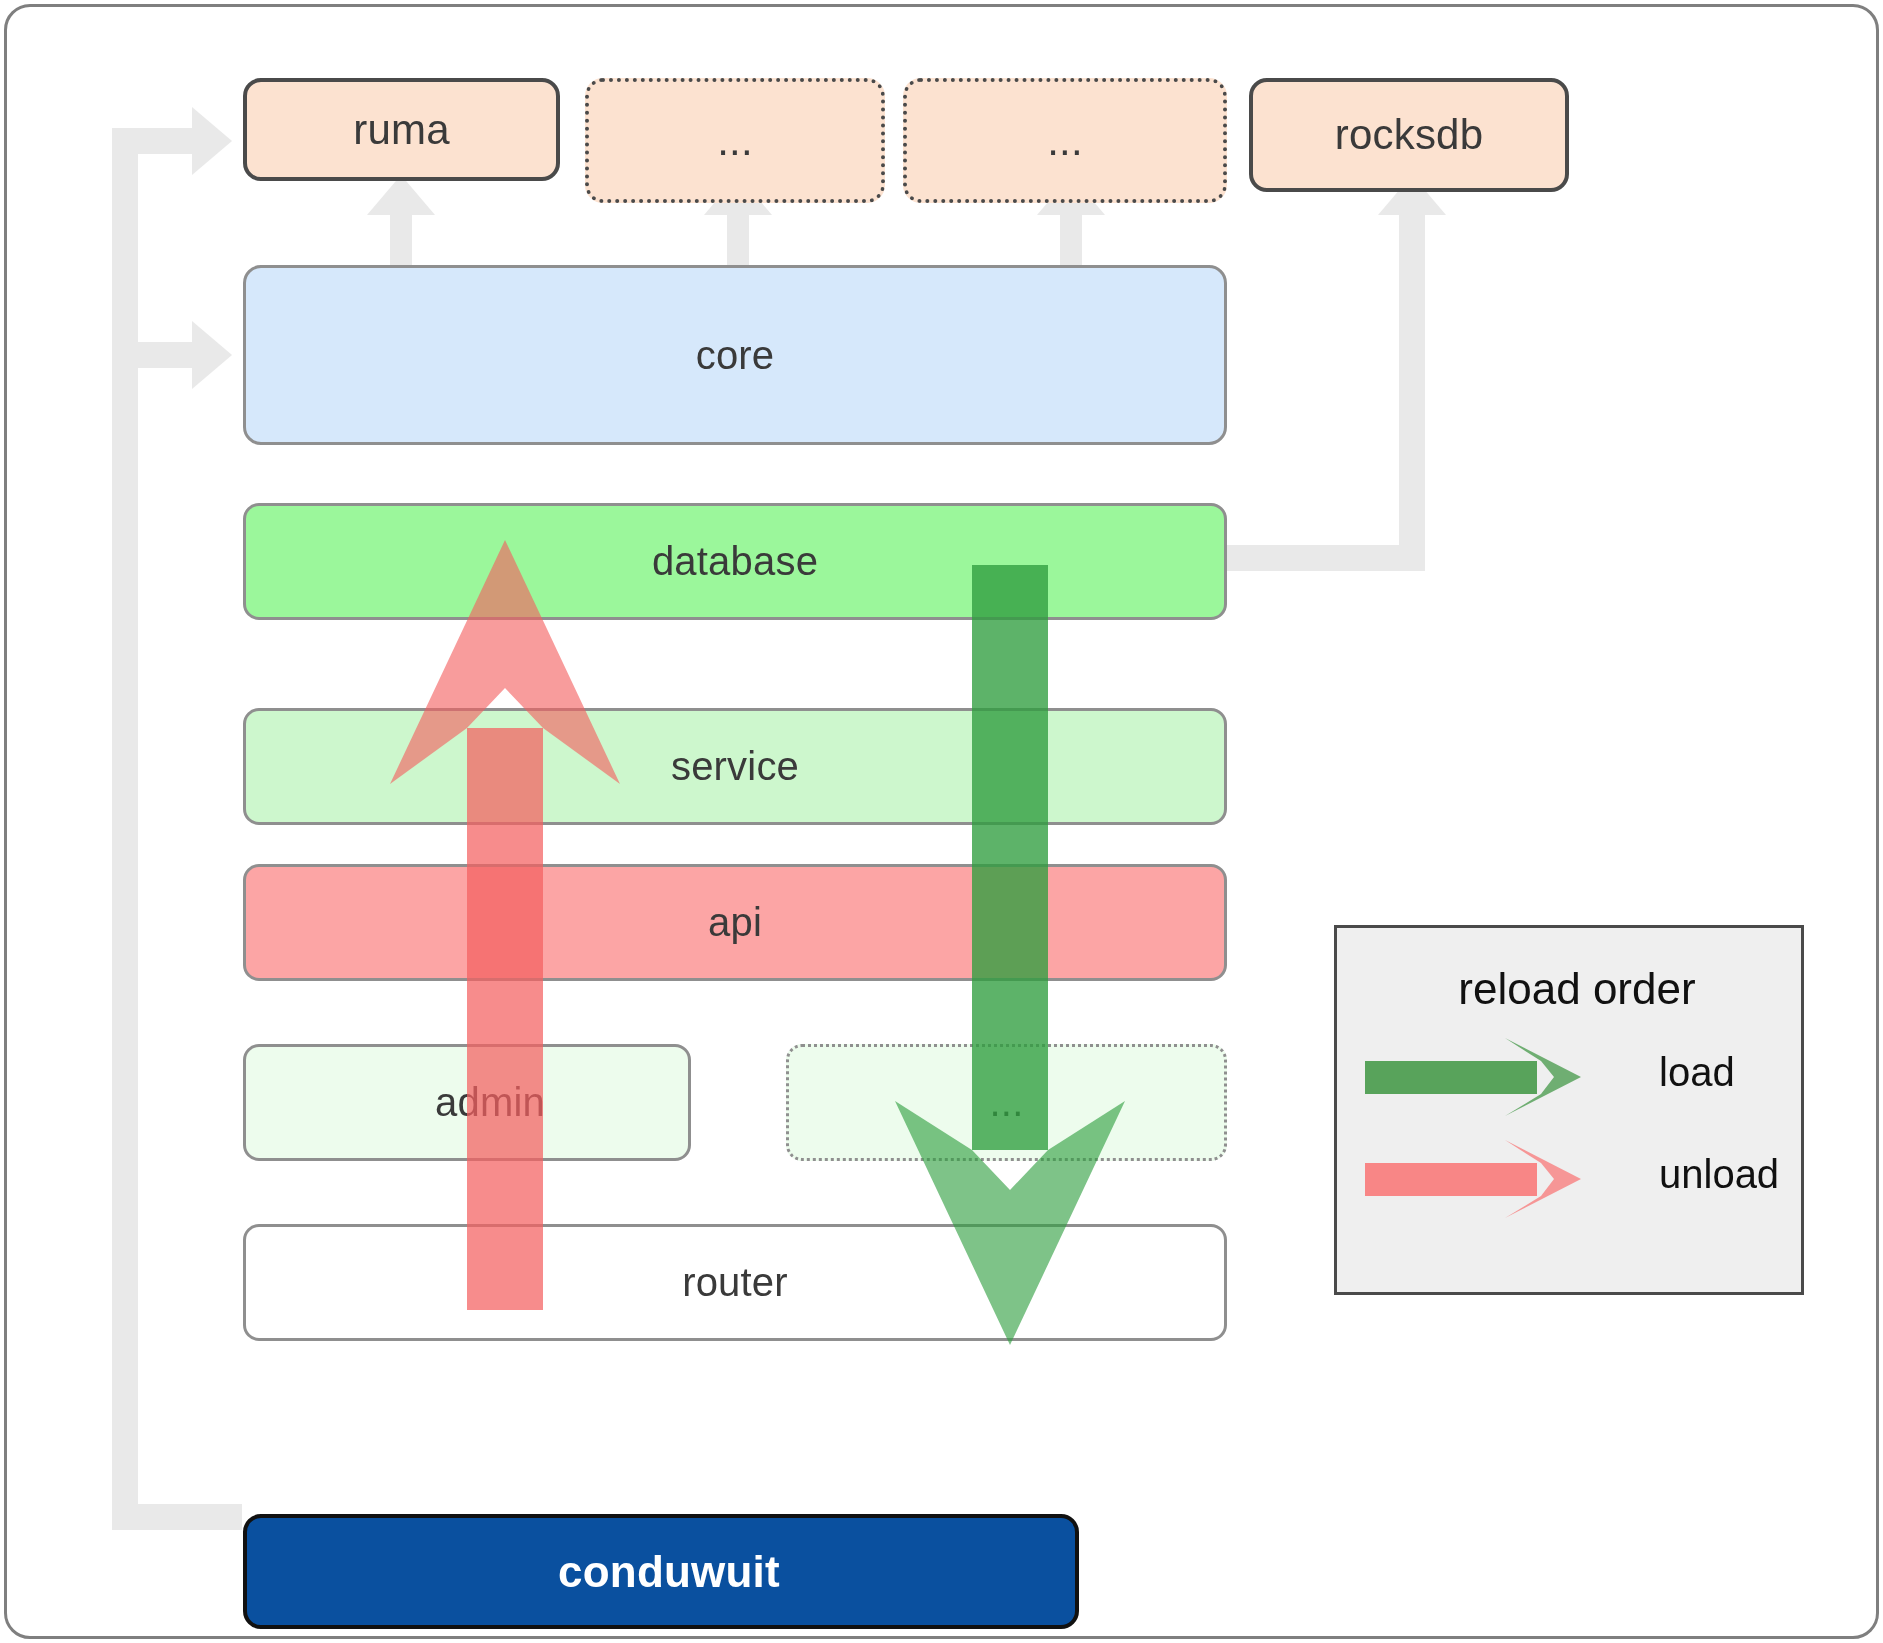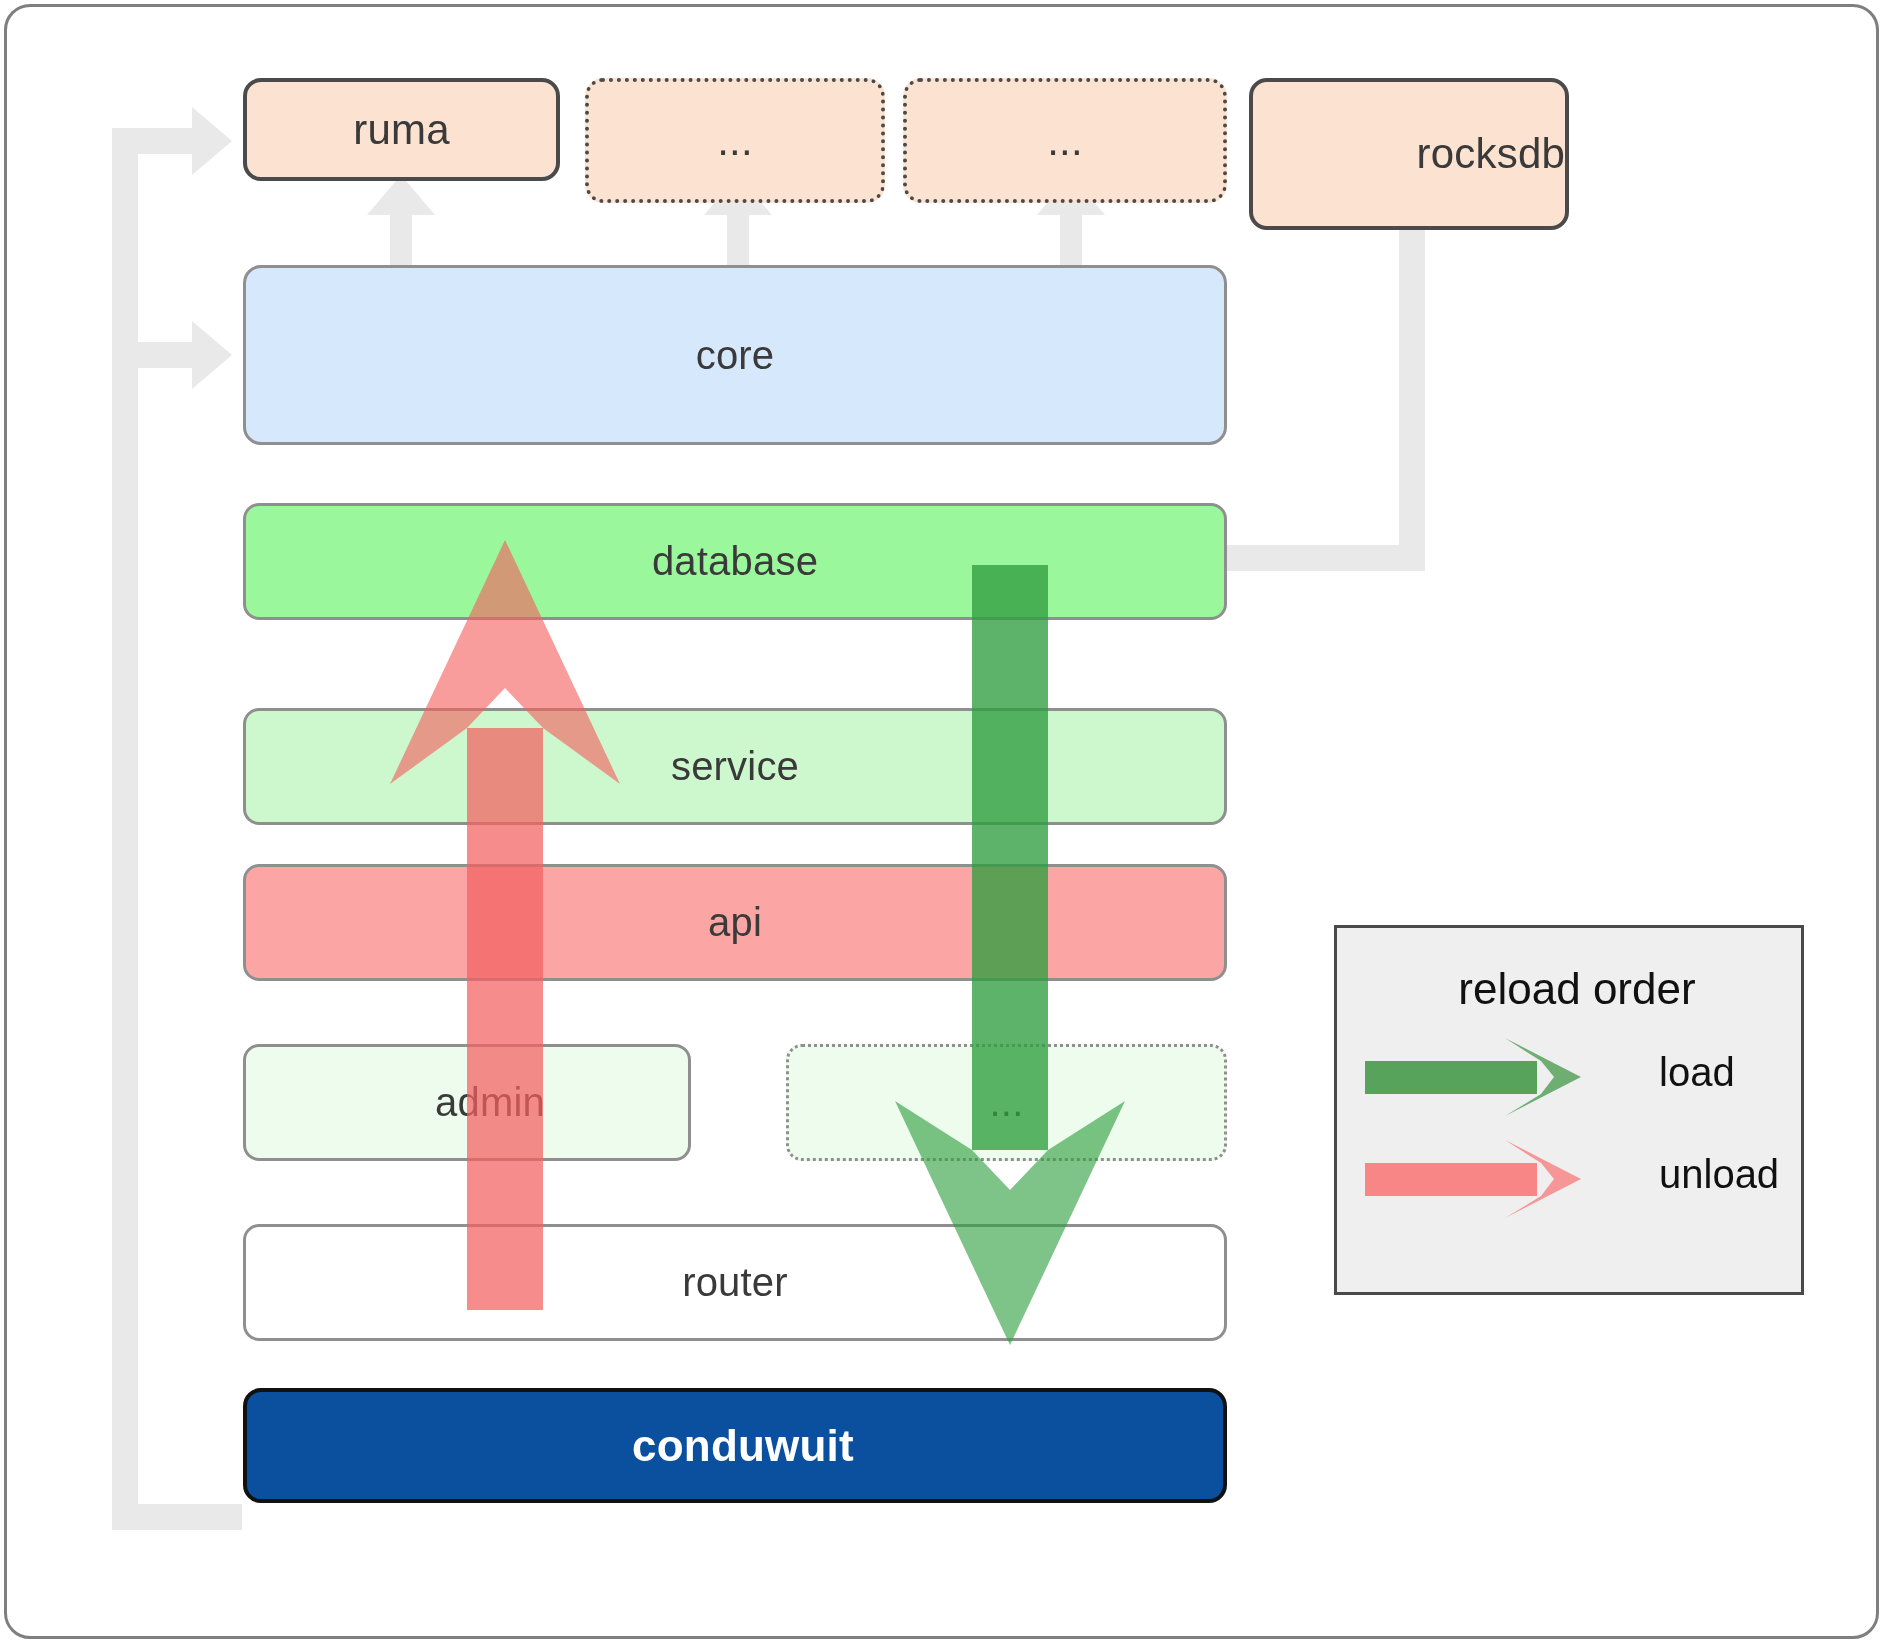--- a/index.html
+++ b/index.html
@@ -158,21 +158,21 @@
 
   <div class="node top" style="left:243px;top:78px;width:317px;height:103px;">
     <span>ruma</span>
   </div>
   <div class="node top dotted" style="left:585px;top:78px;width:300px;height:125px;">
     <span>...</span>
   </div>
   <div class="node top dotted" style="left:903px;top:78px;width:324px;height:125px;">
     <span>...</span>
   </div>
-  <div class="node top" style="left:1249px;top:78px;width:320px;height:152px;justify-content:flex-end;">
+  <div class="node top" style="left:1249px;top:78px;width:320px;height:114px;">
     <span>rocksdb</span>
   </div>
 
   <div class="node db" style="left:243px;top:503px;width:984px;height:117px;">
     <span>database</span>
   </div>
 
   <div class="node core" style="left:243px;top:265px;width:984px;height:180px;">
     <span>core</span>
   </div>
@@ -189,21 +189,21 @@
     <span>admin</span>
   </div>
   <div class="node dots-admin" style="left:786px;top:1044px;width:441px;height:117px;">
     <span>...</span>
   </div>
 
   <div class="node router" style="left:243px;top:1224px;width:984px;height:117px;">
     <span>router</span>
   </div>
 
-  <div class="node root" style="left:243px;top:1388px;width:984px;height:115px;padding-left:16px;">
+  <div class="node root" style="left:243px;top:1514px;width:836px;height:115px;padding-left:16px;">
     <span>conduwuit</span>
   </div>
 
   <div class="bigarrow" style="left:895px;top:565px;width:230px;height:780px;">
     <svg width="230" height="780" viewBox="0 0 230 780">
 
       <rect x="77" y="0" width="76" height="585" fill="#2f9e3f" opacity="0.78"></rect>
 
       <polygon points="0,536 115,780 230,536 153,585 115,625 77,585" fill="#2f9e3f" opacity="0.62"></polygon>
     </svg>

